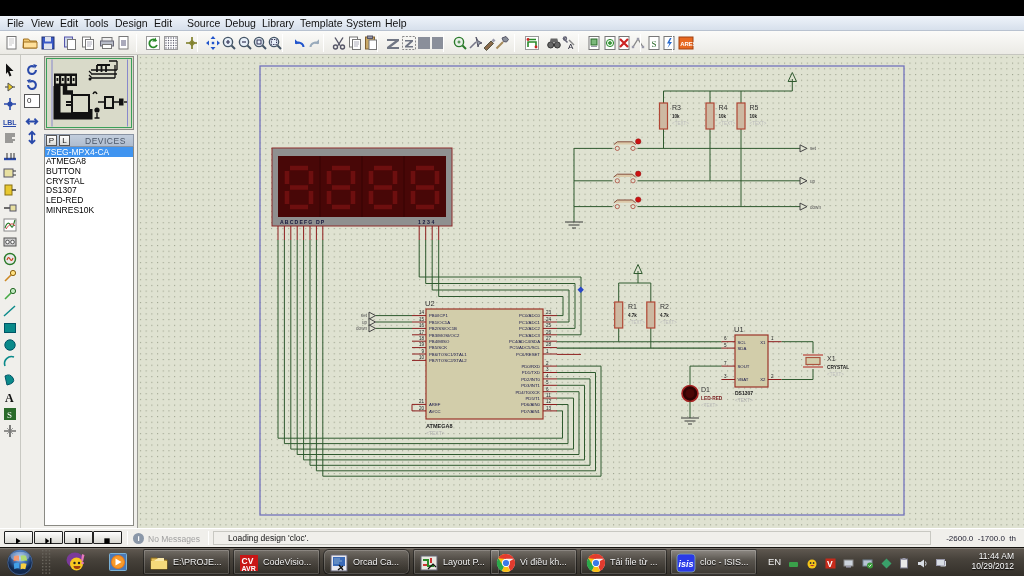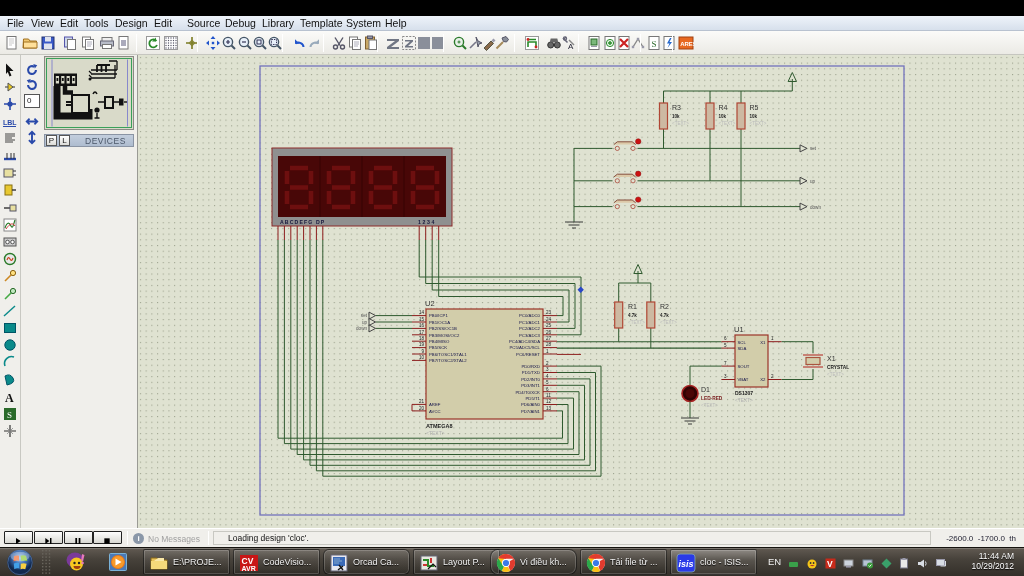--- a/index.html
+++ b/index.html
@@ -356,20 +356,29 @@
 <path d="M53 45 h7 M68 45 h8" stroke="#111" stroke-width="1.4"></path>
 <rect x="74" y="41.5" width="4.5" height="7" fill="#111"></rect>
 <path d="M79 45 h3" stroke="#111" stroke-width="1.4"></path>
 <circle cx="52" cy="53" r="2.6" fill="#111"></circle>
 <path d="M52 56 v5 M49.5 61 h5" stroke="#111" stroke-width="1.4"></path>
 </svg></div>
 <div class="abs" style="left:1px;top:79px;width:90px;height:13px;background:linear-gradient(#c3cedd,#aebccf);border:1px solid #8a94a4">
 <div class="abs" style="left:1px;top:0px;width:11px;height:11px;background:linear-gradient(#fff,#dcdcd8);border:1px solid #555;font-size:8px;text-align:center;line-height:10px;color:#111">P</div>
 <div class="abs" style="left:14px;top:0px;width:11px;height:11px;background:linear-gradient(#fff,#dcdcd8);border:1px solid #555;font-size:8px;text-align:center;line-height:10px;color:#111">L</div>
 <div class="abs" style="left:40px;top:1px;font-size:8.5px;color:#4a5668;letter-spacing:0.5px">DEVICES</div>
+</div>
+<div class="abs" style="left:1px;top:92px;width:90px;height:379px;background:#fff;border:1px solid #8a8a84;border-top:none;font-size:8.5px;color:#000">
+<div style="background:#3f94f0;color:#fff;padding:0 1px;height:10px;line-height:10px">7SEG-MPX4-CA</div>
+<div style="padding:0 1px;height:9.8px;line-height:9.8px">ATMEGA8</div>
+<div style="padding:0 1px;height:9.8px;line-height:9.8px">BUTTON</div>
+<div style="padding:0 1px;height:9.8px;line-height:9.8px">CRYSTAL</div>
+<div style="padding:0 1px;height:9.8px;line-height:9.8px">DS1307</div>
+<div style="padding:0 1px;height:9.8px;line-height:9.8px">LED-RED</div>
+<div style="padding:0 1px;height:9.8px;line-height:9.8px">MINRES10K</div>
 </div>
 </div>
 <div class="abs" style="left:137px;top:55px;width:887px;height:473px;background:#dfe2d1;border-left:1px solid #9a9a94">
 <svg width="887" height="473" viewBox="137 55 887 473" style="position:absolute;left:0;top:0">
 <defs>
           <pattern id="dots" x="137" y="55" width="5.7" height="5.7" patternUnits="userSpaceOnUse">
             <rect x="2" y="2" width="1" height="1" fill="#8d947e"></rect>
           </pattern>
         </defs>
 <rect x="137" y="55" width="887" height="473" fill="url(#dots)"></rect>
@@ -711,21 +720,21 @@
 </div>
 <div class="abs" style="left:413px;top:1px;width:87px;height:26px;background:linear-gradient(rgba(255,255,255,0.14),rgba(255,255,255,0.05) 45%,rgba(0,0,0,0.08));border:1px solid rgba(10,10,10,0.55);box-shadow:inset 0 0 0 1px rgba(255,255,255,0.18);border-radius:2px">
 <div class="abs" style="left:5px;top:3px;width:20px;height:20px"><svg width="20" height="20" viewBox="0 0 20 20">
             <rect x="2" y="3" width="16" height="14" fill="#e8e8e0" stroke="#667"></rect>
             <path d="M4 7 h5 v6 h6" fill="none" stroke="#2a8a2a" stroke-width="2"></path>
             <path d="M4 12 h4 M12 5 v5" stroke="#cc3333" stroke-width="2"></path>
             <path d="M9 16 l5-5 3 3" fill="none" stroke="#111" stroke-width="1.2"></path>
           </svg></div>
 <div class="abs" style="left:29px;top:7px;font-size:9px;color:#f0f0f0;text-shadow:0 1px 1px #000;white-space:nowrap;overflow:hidden;width:53px">Layout P...</div>
 </div>
-<div class="abs" style="left:490px;top:1px;width:87px;height:26px;background:linear-gradient(rgba(255,255,255,0.14),rgba(255,255,255,0.05) 45%,rgba(0,0,0,0.08));border:1px solid rgba(10,10,10,0.55);box-shadow:inset 0 0 0 1px rgba(255,255,255,0.18);border-radius:8px">
+<div class="abs" style="left:490px;top:1px;width:87px;height:26px;background:linear-gradient(rgba(255,255,255,0.14),rgba(255,255,255,0.05) 45%,rgba(0,0,0,0.08));border:1px solid rgba(10,10,10,0.55);box-shadow:inset 0 0 0 1px rgba(255,255,255,0.18);border-radius:2px">
 <div class="abs" style="left:5px;top:3px;width:20px;height:20px"><svg width="20" height="20" viewBox="0 0 20 20">
             <circle cx="10" cy="10" r="9" fill="#f0f0f0"></circle>
             <path d="M10 1 a9 9 0 0 1 8 4.7 l-8 0z" fill="#e33b2e"></path>
             <path d="M18 5.7 a9 9 0 0 1-3.8 12.2 l-3.2-8.2z" fill="#e33b2e"></path>
             <path d="M2.3 5.2 a9 9 0 0 0 3.5 12.9 l4-7.1z" fill="#2ba84a"></path>
             <path d="M5.8 18.1 a9 9 0 0 0 8.4-0.2 l-4.5-7.9z" fill="#fbc116"></path>
             <path d="M10 1 a9 9 0 0 0-7.7 4.2 l4.3 6.8z" fill="#fbc116"></path>
             <path d="M2.3 5.2 a9 9 0 0 1 7.7-4.2 l0 5z" fill="#e33b2e"></path>
             <circle cx="10" cy="10" r="4" fill="#fff"></circle>
             <circle cx="10" cy="10" r="3.1" fill="#3a7ae8"></circle>

